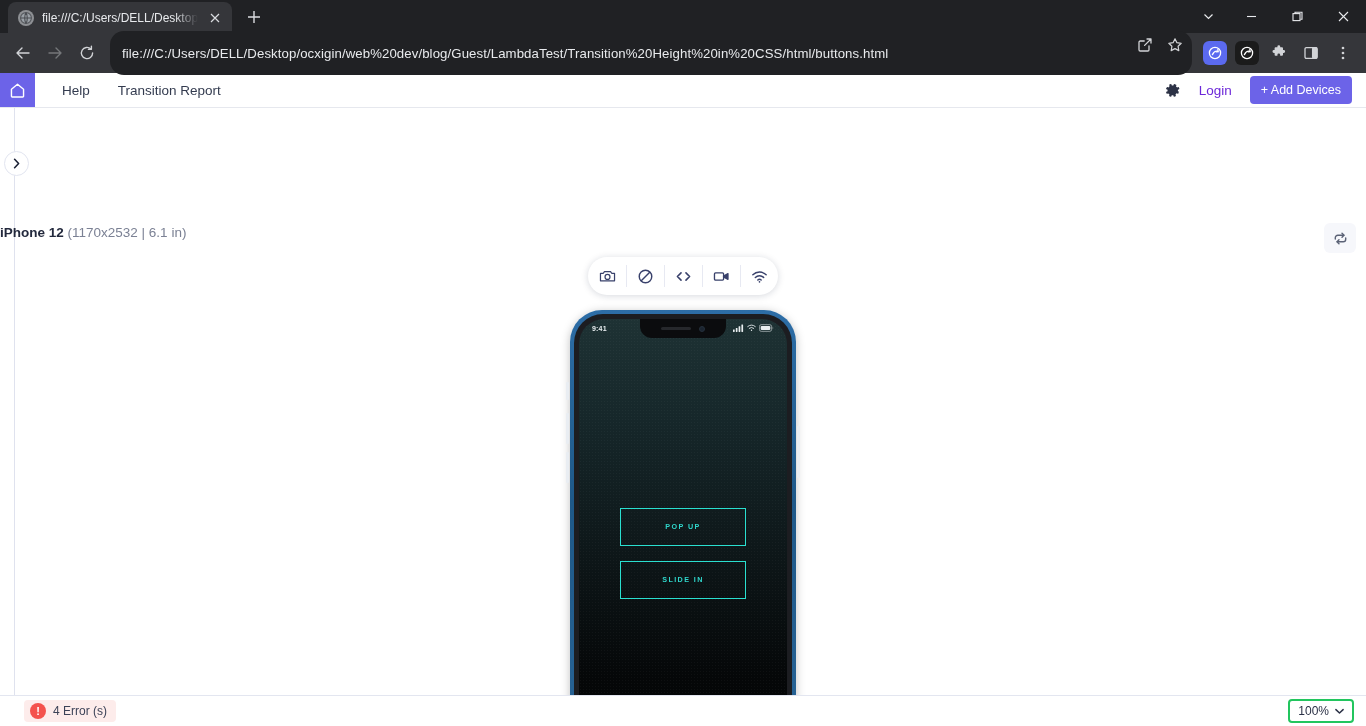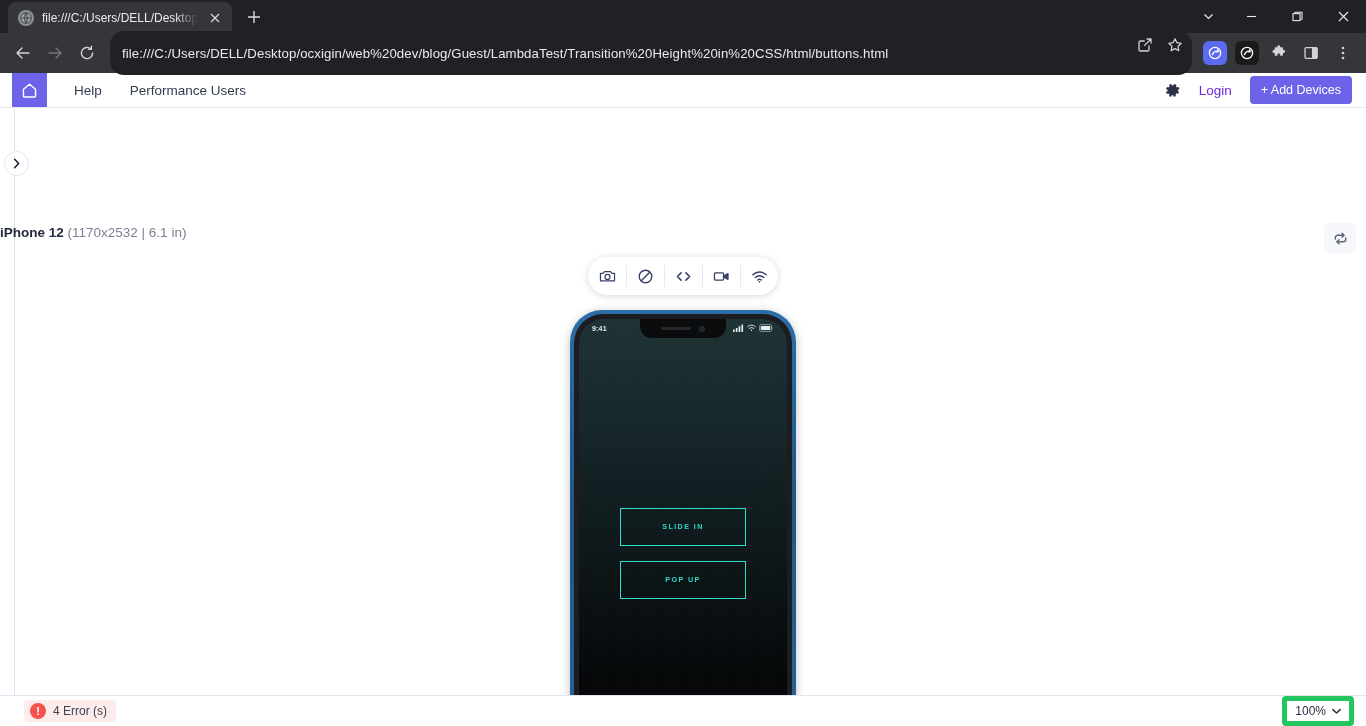--- a/index.html
+++ b/index.html
@@ -80,21 +80,21 @@
     width: 24px; height: 24px; border-radius: 6px; display: flex; align-items: center;
     justify-content: center; flex: 0 0 24px; margin: 0 3px;
   }
   .ext-blue { background: #5b6af0; }
   .ext-black { background: #1b1b1b; }
   .ext-icon svg { width: 16px; height: 16px; }
 
   
   .appheader {
     height: 35px; background: #ffffff; border-bottom: 1px solid #e6e8ee;
-    display: flex; align-items: stretch; flex: 0 0 35px; padding-left: 12px;
+    display: flex; align-items: stretch; flex: 0 0 35px;
   }
   .home-btn {
     width: 35px; background: #6c63e8; display: flex; align-items: center; justify-content: center;
     flex: 0 0 35px; color: #fff;
   }
   .home-btn svg { width: 17px; height: 17px; }
   .applinks { display: flex; align-items: center; gap: 28px; padding-left: 27px; }
   .applink { font-size: 13.5px; color: #333b4f; }
   .apphdr-right { margin-left: auto; display: flex; align-items: center; gap: 18px; padding-right: 14px; }
   .gear { color: #2c3246; display: flex; align-items: center; }
@@ -211,21 +211,21 @@
     border-radius: 4px; padding: 3px 9px 3px 6px; margin-left: 12px;
   }
   .err-icon {
     width: 16px; height: 16px; border-radius: 50%; background: #f4524d; color: #fff;
     font-size: 11px; font-weight: bold; display: flex; align-items: center; justify-content: center;
     line-height: 1;
   }
   .err-text { font-size: 12px; color: #3c4257; }
   .zoom-select {
     margin-left: auto; display: flex; align-items: center; gap: 6px;
-    border: 5px solid #22c55e; border-radius: 4px; padding: 3px 8px; color: #2b3146; font-size: 12px;
+    border: 2px solid #22c55e; border-radius: 4px; padding: 3px 8px; color: #2b3146; font-size: 12px;
   }
   .zoom-select svg { width: 9px; height: 9px; }
 </style>
 </head>
 <body>
 
 <div class="browser">
 
   <div class="tabstrip">
     <div class="tab">
@@ -343,21 +343,21 @@
   </div>
 
   <div class="appheader">
     <div class="home-btn">
       <svg viewBox="0 0 18 18" fill="none" stroke="currentColor" stroke-width="1.5" stroke-linejoin="round">
         <path d="M2.6 7.6L9 2.4l6.4 5.2v7.4a.8.8 0 0 1-.8.8H3.4a.8.8 0 0 1-.8-.8z"></path>
       </svg>
     </div>
     <div class="applinks">
       <span class="applink">Help</span>
-      <span class="applink">Performance Users</span>
+      <span class="applink">Transition Report</span>
     </div>
     <div class="apphdr-right">
       <span class="gear">
         <svg viewBox="0 0 18 18" fill="currentColor">
           <path d="M9 6.1A2.9 2.9 0 1 0 9 11.9 2.9 2.9 0 0 0 9 6.1zm0 4.6a1.7 1.7 0 1 1 0-3.4 1.7 1.7 0 0 1 0 3.4z"></path>
           <path d="M16 10.3l-1.3-.5a5.8 5.8 0 0 0 0-1.6l1.3-.5a.5.5 0 0 0 .3-.6l-.5-1.4a.5.5 0 0 0-.6-.3l-1.3.4a5.9 5.9 0 0 0-1.2-1.1l.4-1.3a.5.5 0 0 0-.3-.6L11 2.2a.5.5 0 0 0-.6.3l-.5 1.3a5.8 5.8 0 0 0-1.6 0l-.5-1.3a.5.5 0 0 0-.6-.3l-1.4.5a.5.5 0 0 0-.3.6l.4 1.3a5.9 5.9 0 0 0-1.1 1.2l-1.3-.4a.5.5 0 0 0-.6.3L2.2 7a.5.5 0 0 0 .3.6l1.3.5a5.8 5.8 0 0 0 0 1.6l-1.3.5a.5.5 0 0 0-.3.6l.5 1.4a.5.5 0 0 0 .6.3l1.3-.4a5.9 5.9 0 0 0 1.2 1.1l-.4 1.3a.5.5 0 0 0 .3.6l1.4.5a.5.5 0 0 0 .6-.3l.5-1.3a5.8 5.8 0 0 0 1.6 0l.5 1.3a.5.5 0 0 0 .6.3l1.4-.5a.5.5 0 0 0 .3-.6l-.4-1.3a5.9 5.9 0 0 0 1.1-1.2l1.3.4a.5.5 0 0 0 .6-.3l.5-1.4a.5.5 0 0 0-.3-.6z"></path>
         </svg>
       </span>
       <span class="login-link">Login</span>
       <button class="add-devices">+ Add Devices</button>
@@ -450,22 +450,22 @@
               </svg>
               <svg width="15" height="8" viewBox="0 0 18 9">
                 <rect x=".5" y=".5" width="14.6" height="8" rx="2.2" fill="none" stroke="#e9eef0" stroke-opacity=".65"></rect>
                 <rect x="2" y="2" width="11.6" height="5" rx="1.3" fill="#e9eef0"></rect>
                 <path d="M16.3 3.2v2.6a1.6 1.6 0 0 0 0-2.6z" fill="#e9eef0" fill-opacity=".6"></path>
               </svg>
             </span>
           </div>
 
           <div class="phone-content">
+            <button class="cta">POP UP</button>
             <button class="cta">SLIDE IN</button>
-            <button class="cta">POP UP</button>
           </div>
 
         </div>
       </div>
     </div>
   </div>
 
   <div class="statusfoot">
     <div class="err-chip">
       <span class="err-icon">!</span>

